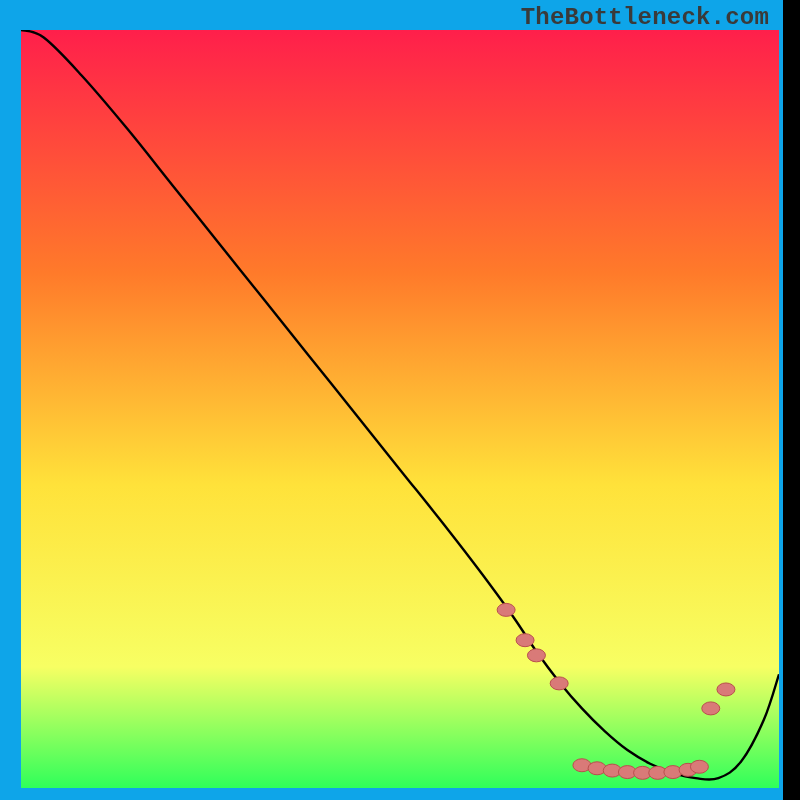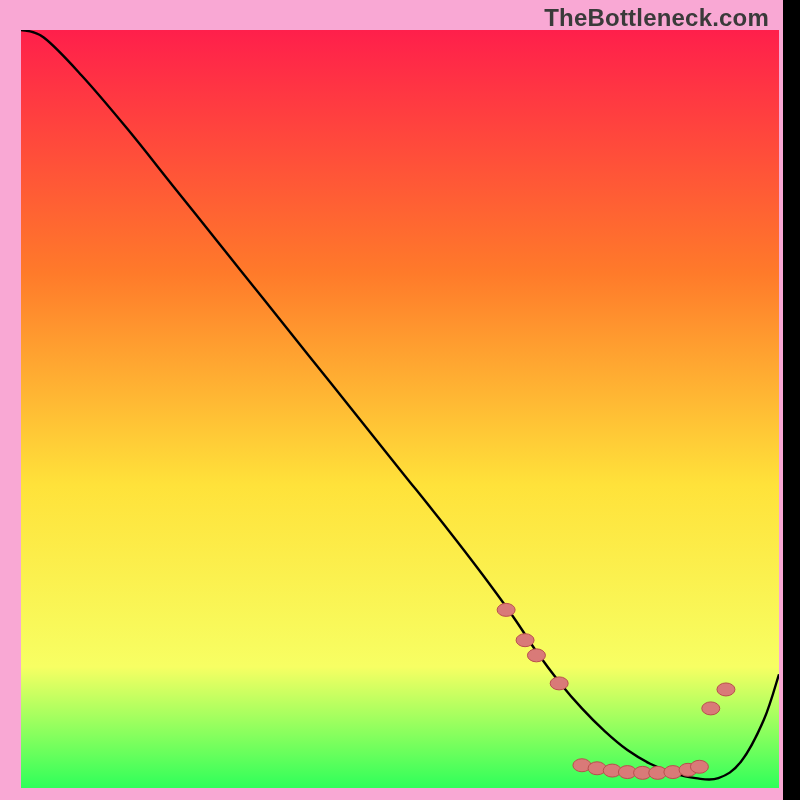--- a/index.html
+++ b/index.html
@@ -8,21 +8,22 @@
     width: 800px;
     height: 800px;
     background: #000;
     overflow: hidden;
     font-family: Arial, Helvetica, sans-serif;
   }
   .frame {
     position: relative;
     width: 783px;
     height: 800px;
-    background: #f9a8d4;
+    background: #0ea5e9;
+    font-family: Liberation Mono, monospace;
   }
   .watermark {
     position: absolute;
     top: 4px;
     right: 14px;
     color: #3a3a3a;
     font-size: 24px;
     font-weight: 600;
     letter-spacing: 0.2px;
     user-select: none;

